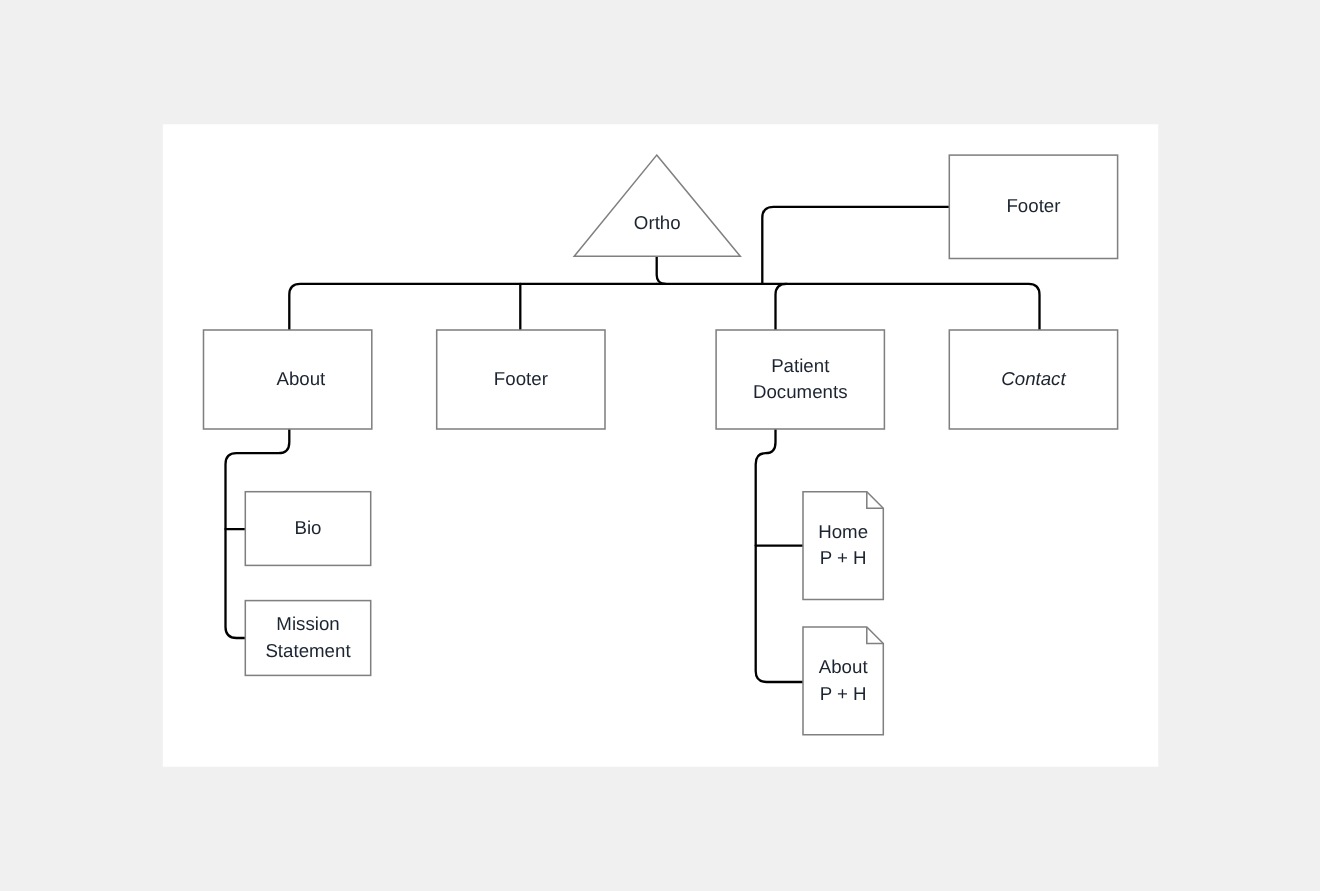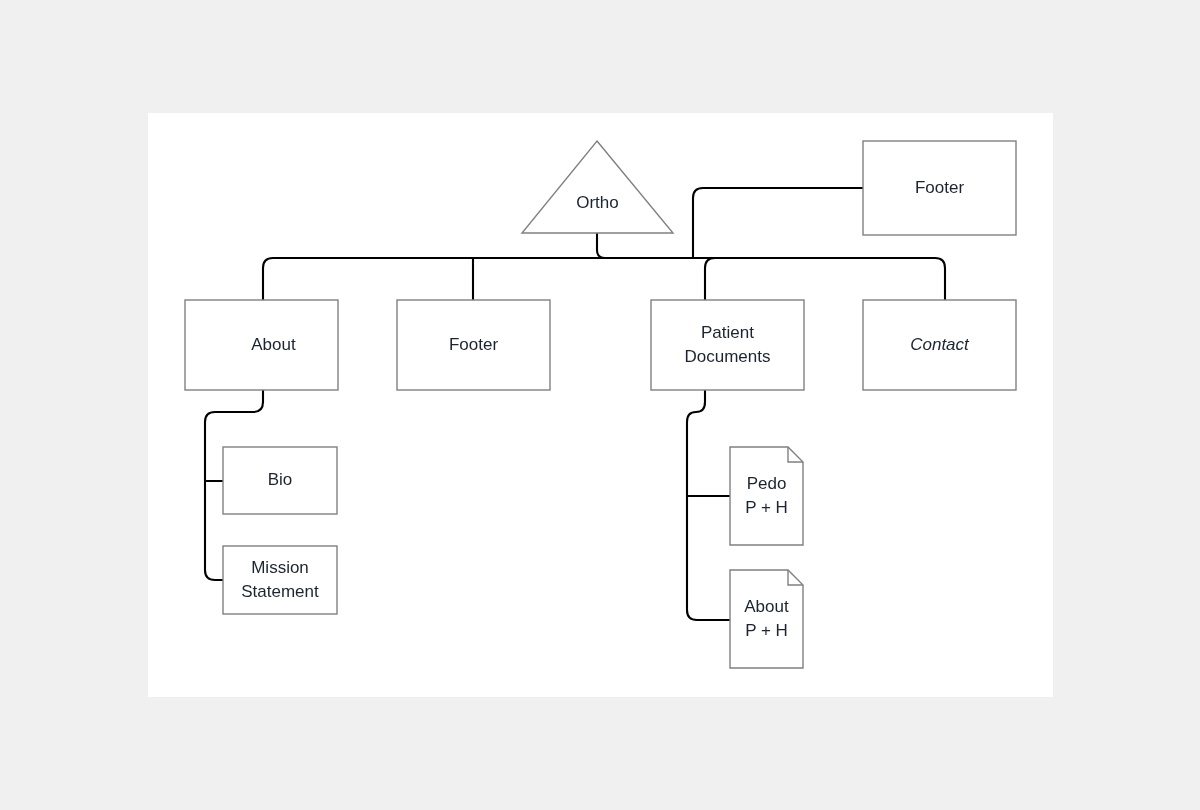--- a/index.html
+++ b/index.html
@@ -139,21 +139,21 @@
   <div class="node-label" style="left:218px; top:546px; width:124px; height:68px;">
     <span>Mission</span>
     <span>Statement</span>
   </div>
 
   <div class="node-label" style="left:223px; top:447px; width:114px; height:67px;">
     <span>Bio</span>
   </div>
 
   <div class="node-label" style="left:730px; top:462px; width:73px; height:68px;">
-    <span>Pedo</span>
+    <span>Home</span>
     <span>P + H</span>
   </div>
 
   <div class="node-label" style="left:730px; top:585px; width:73px; height:68px;">
     <span>About</span>
     <span>P + H</span>
   </div>
 
 </div>
 

